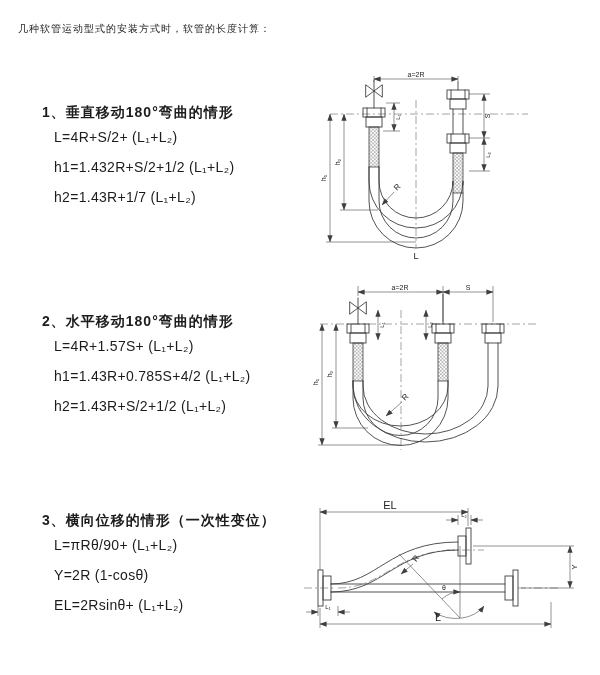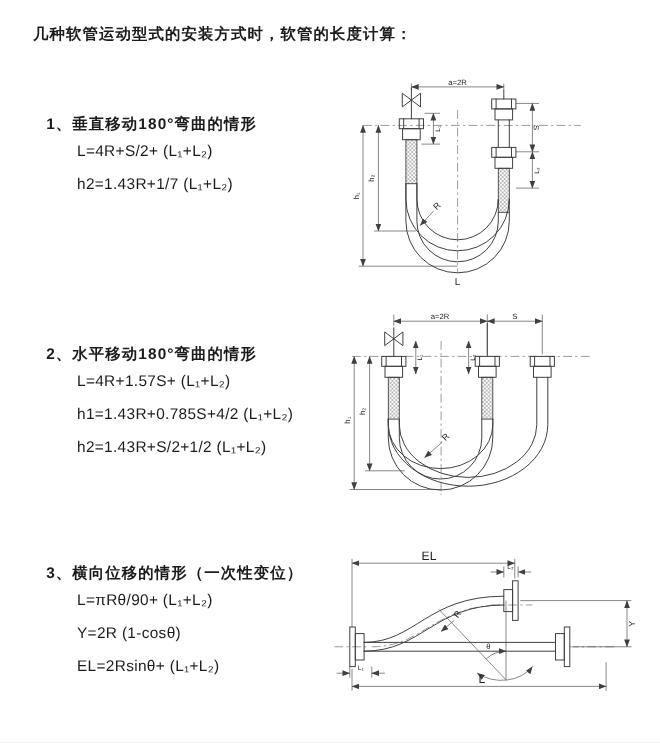--- a/index.html
+++ b/index.html
@@ -1,45 +1,46 @@
 <!DOCTYPE html>
 <html><head>
 <meta charset="utf-8">
 <style>
   html,body{margin:0;padding:0;background:#fafafa;}
   .page{
     position:relative;width:600px;height:675px;background:#ffffff;
     outline:1px solid #d9d9d9;overflow:hidden;
     font-family:"Liberation Sans","DejaVu Sans",sans-serif;color:#1c1c1c;
   }
-  .title{position:absolute;left:30px;top:22px;font-size:14px;font-weight:700;letter-spacing:1px;}
+  .title{position:absolute;left:18px;top:22px;font-size:10px;font-weight:400;letter-spacing:1px;}
   .section{position:absolute;left:42px;}
   #sec1{top:104px}#sec2{top:313px}#sec3{top:512px}
   .heading{font-size:14px;font-weight:700;letter-spacing:1px;white-space:nowrap;}
-  .formula{font-size:14px;line-height:30px;margin-left:28px;letter-spacing:.3px;white-space:nowrap;}
+  .formula{font-size:14px;line-height:30px;margin-left:12px;letter-spacing:.3px;white-space:nowrap;}
   .formula:first-of-type{margin-top:6px;}
   .diag{position:absolute;}
   #d1{left:310px;top:70px}#d2{left:306px;top:278px}#d3{left:298px;top:498px}
   svg text{font-family:"Liberation Sans","DejaVu Sans",sans-serif;fill:#222;}
   svg .draw{stroke:#3f3f3f;stroke-width:.9;fill:none;stroke-linecap:round;}
   svg .dim{stroke:#4a4a4a;stroke-width:.6;fill:none;}
   svg .cl{stroke:#5a5a5a;stroke-width:.55;fill:none;stroke-dasharray:8 3 2 3;}
   svg .hoseA{fill:url(#hatchA);stroke:#3f3f3f;stroke-width:.8;}
   svg .hoseB{fill:url(#hatchB);stroke:#3f3f3f;stroke-width:.8;}
 </style>
 </head>
 <body>
 
 <div class="page">
 
   <div class="title">几种软管运动型式的安装方式时，软管的长度计算：</div>
 
   <div class="section" id="sec1">
     <div class="heading">1、垂直移动180°弯曲的情形</div>
     <div class="formula">L=4R+S/2+ (L₁+L₂)</div>
+    <div class="formula">h1=1.432R+S/2+1/2 (L₁+L₂)</div>
     <div class="formula">h2=1.43R+1/7 (L₁+L₂)</div>
   </div>
 
   <div class="section" id="sec2">
     <div class="heading">2、水平移动180°弯曲的情形</div>
     <div class="formula">L=4R+1.57S+ (L₁+L₂)</div>
     <div class="formula">h1=1.43R+0.785S+4/2 (L₁+L₂)</div>
     <div class="formula">h2=1.43R+S/2+1/2 (L₁+L₂)</div>
   </div>
 

